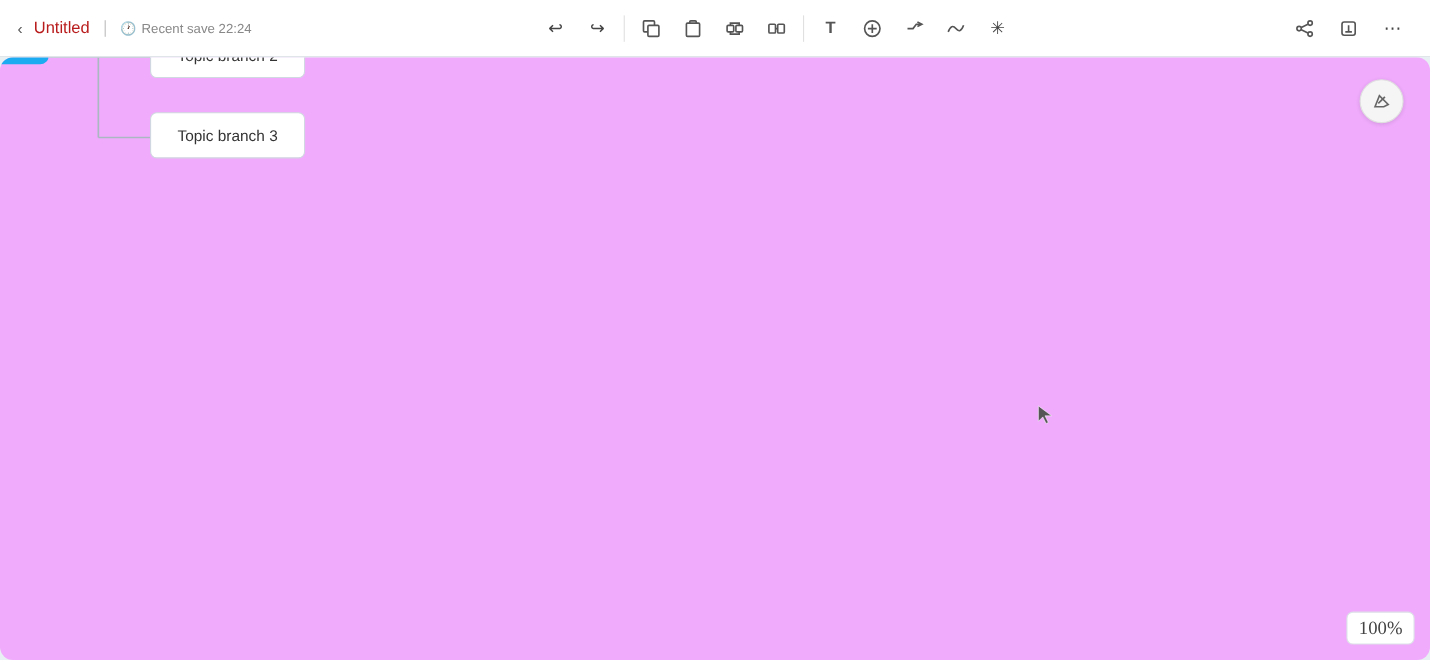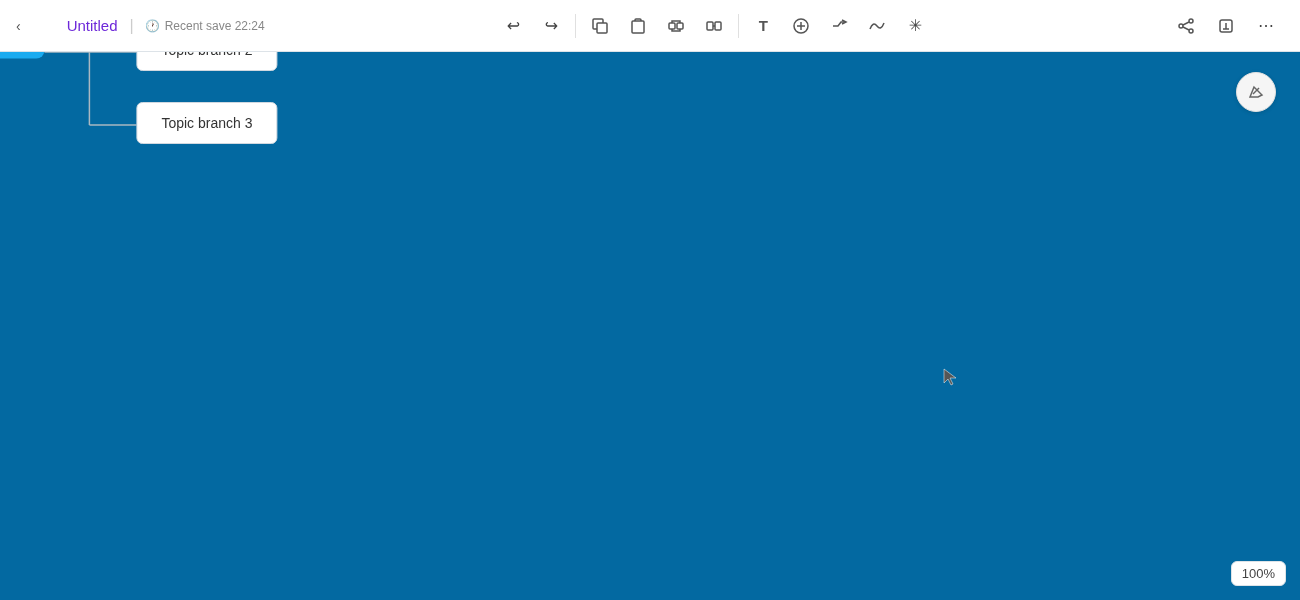--- a/index.html
+++ b/index.html
@@ -36,22 +36,21 @@
     .back-icon {
       color: #555;
       font-size: 14px;
       cursor: pointer;
       padding: 4px;
     }
 
     .doc-title {
       font-size: 15px;
       font-weight: 500;
-      color: #6d28d9;
-      margin-left: 36px;
+      color: #b91c1c;
     }
 
     .separator {
       color: #ccc;
       margin: 0 6px;
     }
 
     .save-status {
       display: flex;
       align-items: center;
@@ -101,22 +100,23 @@
       display: flex;
       align-items: center;
       padding: 0 16px;
       gap: 4px;
     }
 
     
     .canvas {
       position: absolute;
       top: 52px; left: 0; right: 0; bottom: 0;
-      background: #0369a1;
+      background: #f0abfc;
       overflow: hidden;
+      border-radius: 12px;
     }
 
     
     .eraser-btn {
       position: absolute;
       top: 20px;
       right: 24px;
       width: 40px;
       height: 40px;
       background: #f5f5f5;
@@ -180,23 +180,24 @@
 
     
     .zoom-indicator {
       position: absolute;
       bottom: 14px;
       right: 14px;
       background: #fff;
       border: 1px solid #dde3e8;
       border-radius: 6px;
       padding: 4px 10px;
-      font-size: 13px;
+      font-size: 17px;
       color: #444;
       font-weight: 500;
+      font-family: Liberation Serif, serif;
     }
   </style>
 </head>
 <body>
 
 <div class="header">
 
   <div class="header-left">
     <span class="back-icon">‹</span>
     <span class="doc-title">Untitled</span>

